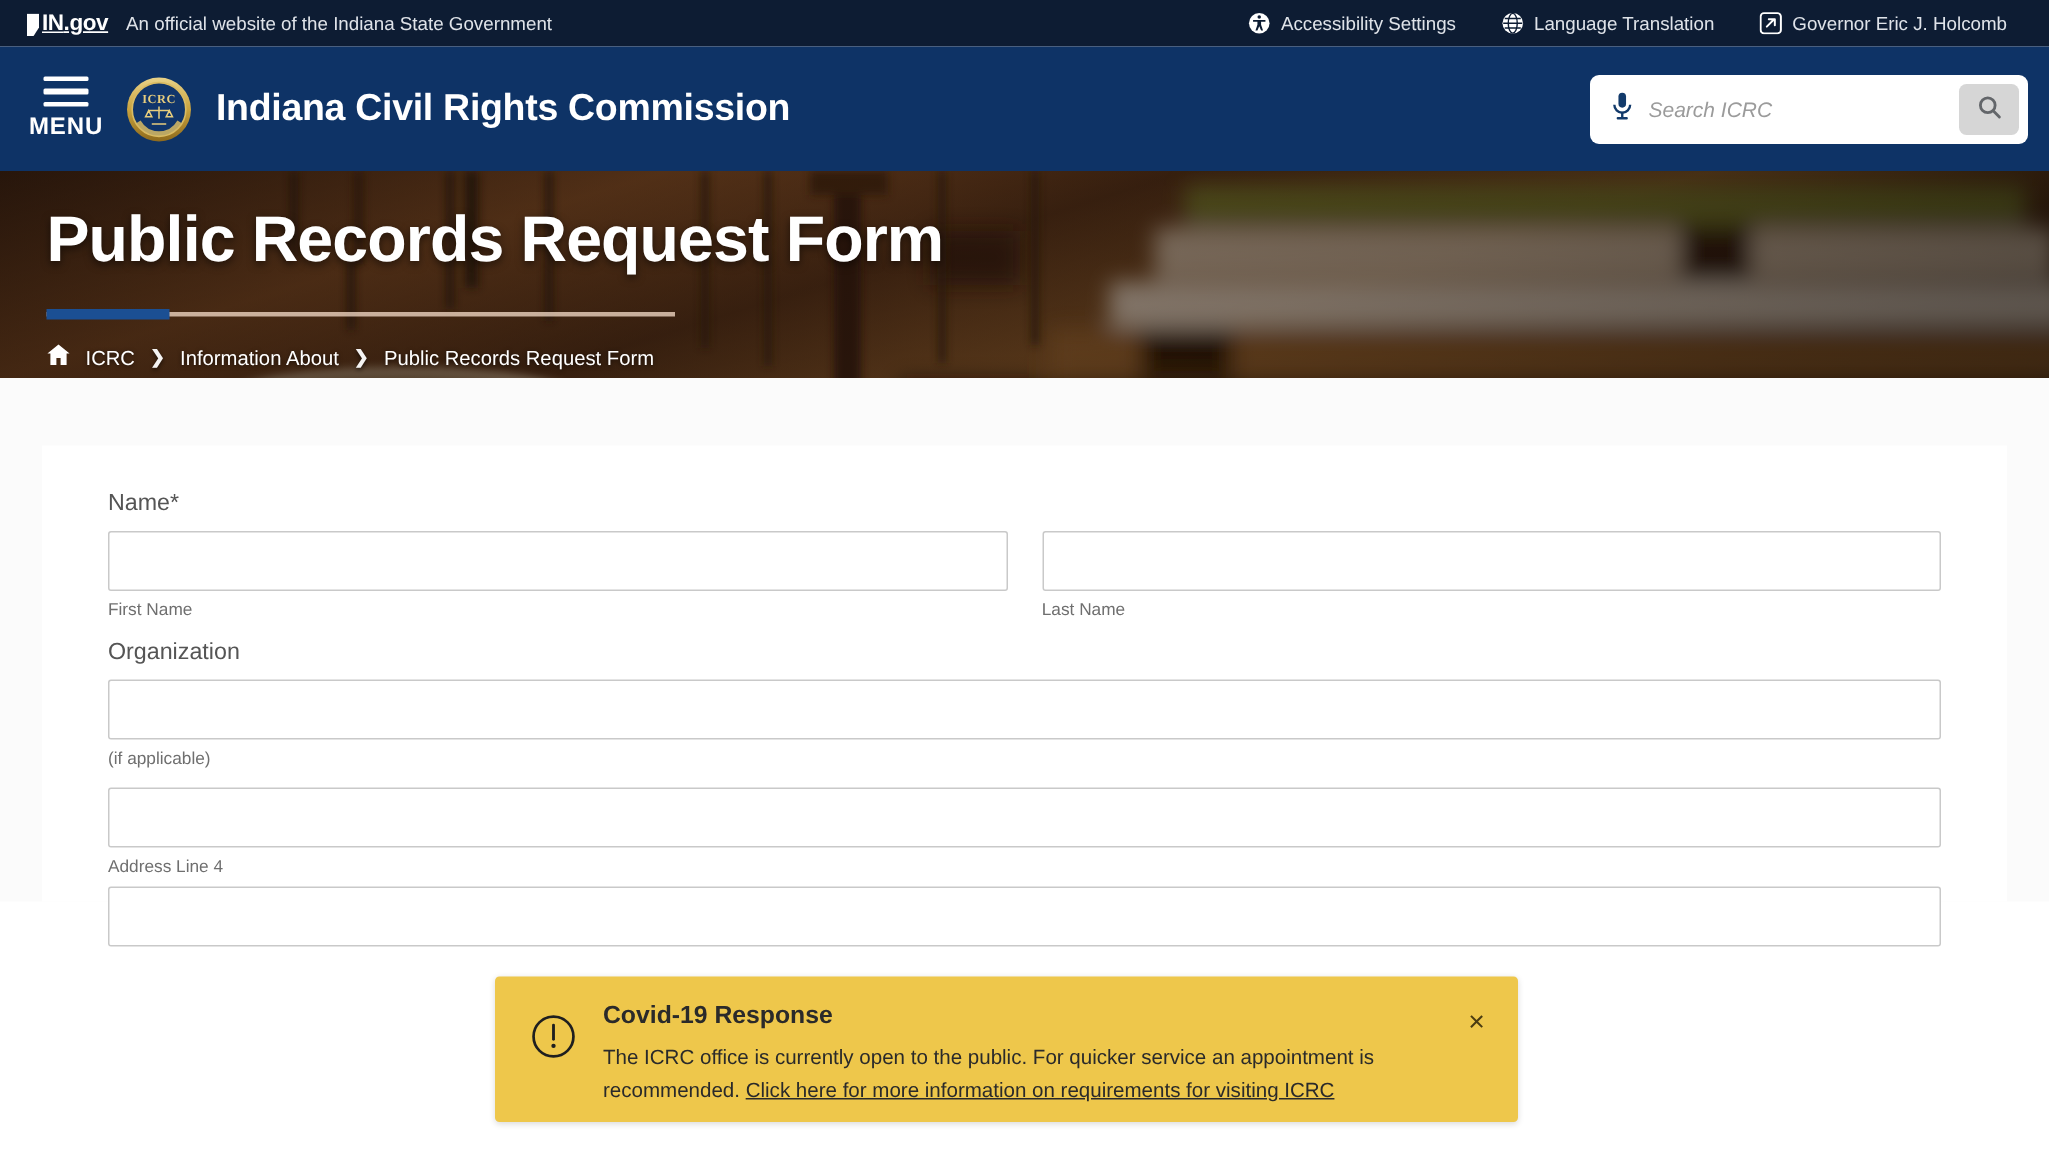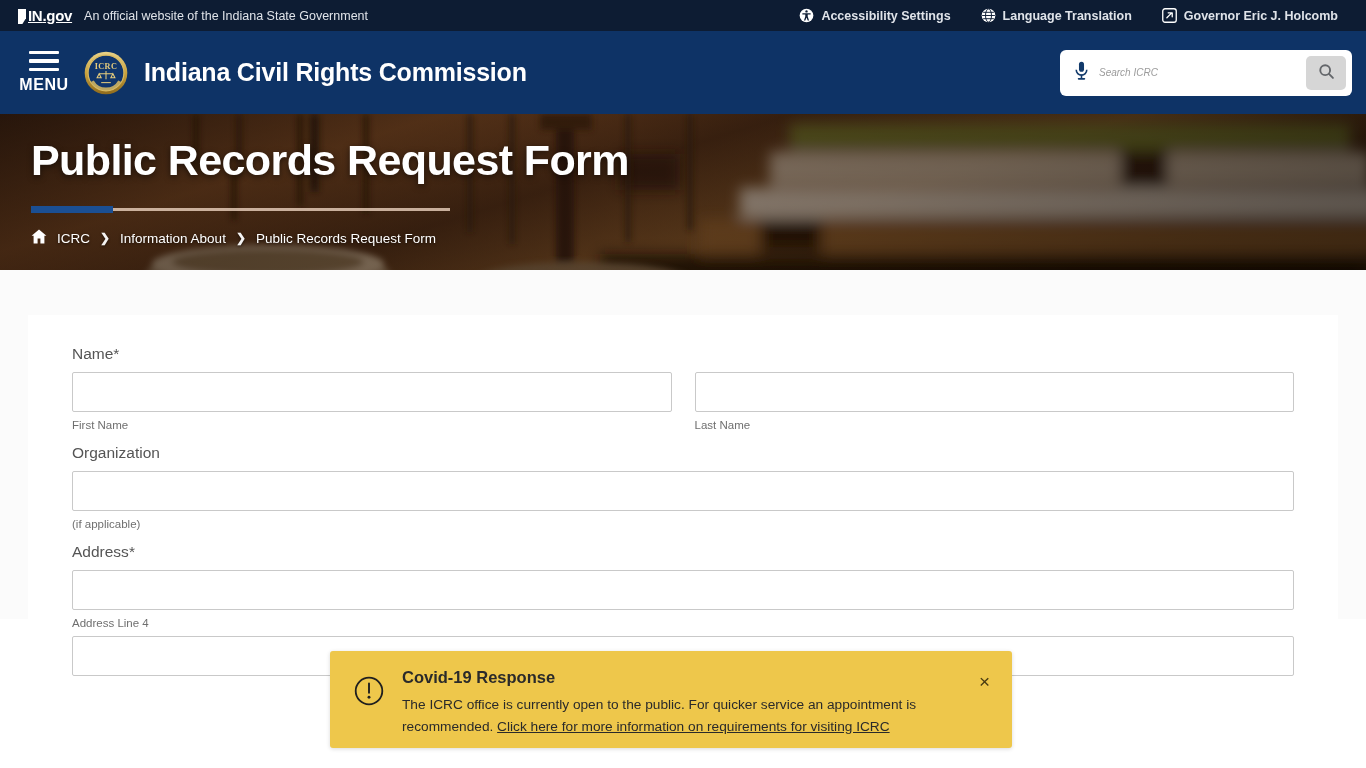--- a/index.html
+++ b/index.html
@@ -33,21 +33,20 @@
     clip-path: polygon(0 0,100% 0,100% 62%,55% 100%,0 100%);
   }
   .ingov-logo .gov { text-decoration: underline; }
   .statebar .tagline { font-size: 12.5px; color: #dfe3e9; }
   .statebar .spacer { flex: 1; }
   .util-links { display: flex; align-items: center; gap: 30px; padding-right: 14px; }
   .util-link {
     display: flex; align-items: center; gap: 7px;
     color: #dfe3e9; font-size: 12.5px; cursor: pointer;
     text-decoration: none;
-    font-weight: bold;
   }
   .util-link svg { display: block; }
 
   
   .masthead {
     height: 83px;
     background: #0e3366;
     display: flex; align-items: center;
     padding: 0 14px 0 22px;
     position: relative;
@@ -76,33 +75,33 @@
   .searchwrap {
     width: 292px; height: 46px;
     background: #ffffff; border-radius: 6px;
     display: flex; align-items: center;
     padding: 0 6px 0 14px;
   }
   .mic-icon { flex: none; margin-right: 10px; cursor: pointer; }
   .search-input {
     flex: 1; border: 0; outline: none; height: 100%;
     font-family: "Liberation Sans", sans-serif;
-    font-size: 10px; color: #333;
+    font-size: 14px; color: #333;
     background: transparent;
   }
   .search-input::placeholder { color: #9b9b9b; font-style: italic; }
   .search-go {
     width: 40px; height: 34px; border: 0; border-radius: 5px;
     background: #d6d6d6; cursor: pointer;
     display: flex; align-items: center; justify-content: center;
   }
 
   
   .hero {
-    height: 156px; position: relative; overflow: hidden;
+    height: 138px; position: relative; overflow: hidden;
     background: #0369a1;
   }
   .hero-bg { position: absolute; inset: 0; }
   .hero-overlay {
     position: absolute; inset: 0;
     background: linear-gradient(90deg, rgba(22,10,4,.55) 0%, rgba(30,14,6,.38) 45%, rgba(12,6,2,.55) 100%);
   }
   .hero-inner {
     position: relative; z-index: 3;
     padding: 24px 0 0 31px;
@@ -374,21 +373,20 @@
       </div>
     </div>
 
     <div class="field">
       <div class="field-label"><span>Organization</span></div>
       <input class="inp" type="text" value="" style="">
       <div class="sublabel">(if applicable)</div>
     </div>
 
     <div class="field">
-      <div class="field-label"><span>Address</span><span class="req">*</span></div>
       <input class="inp" type="text" value="" style="">
       <div class="sublabel">Address Line 4</div>
       <input class="inp" style="margin-top: 7px;" type="text" value="">
     </div>
 
   </div>
 </div>
 
 <div class="covid">
   <span class="covid-icon">

